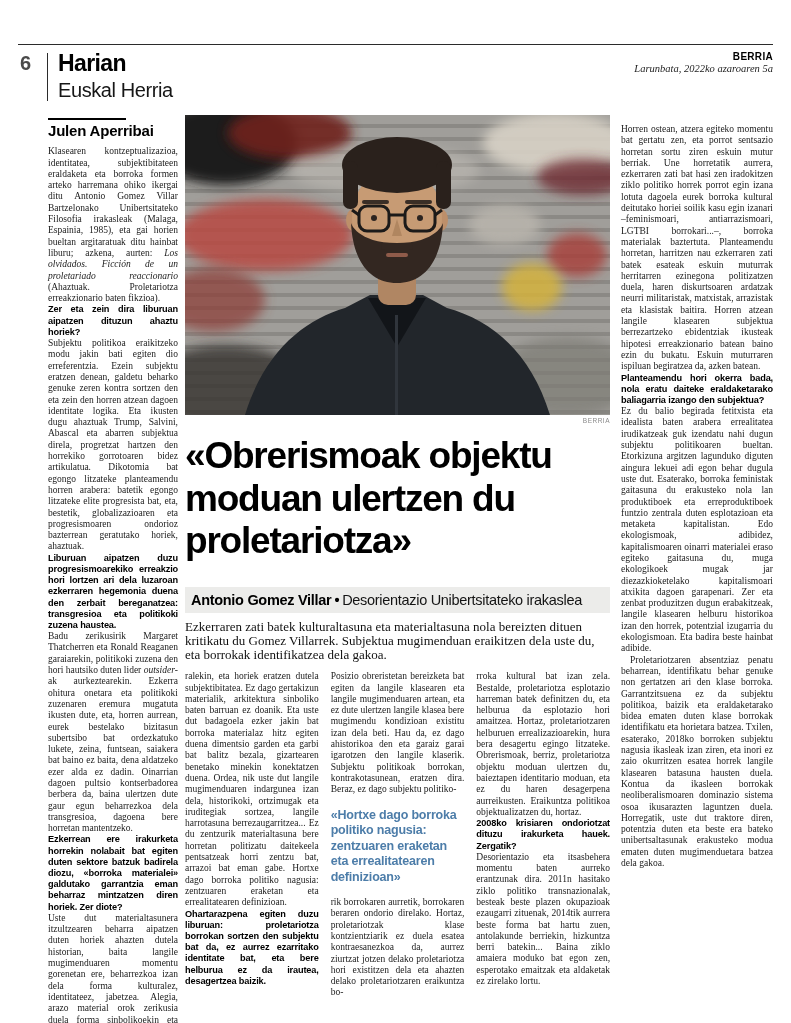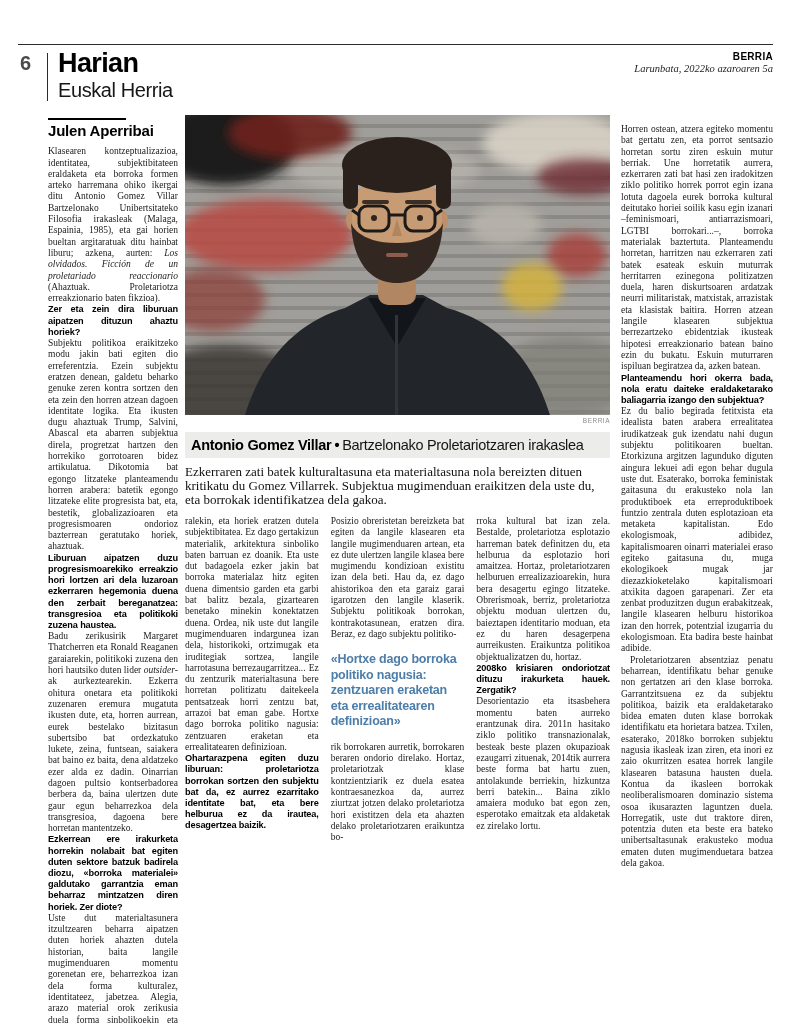--- a/index.html
+++ b/index.html
@@ -3,21 +3,21 @@
 <meta charset="utf-8">
 <style>
   html,body{margin:0;padding:0;background:#f4f4f2;}
   .page{position:relative;width:791px;height:1023px;background:#ffffff;overflow:hidden;
         font-family:"Liberation Serif",serif;color:#1a1a1a;}
   .top-rule{position:absolute;left:18px;right:18px;top:44px;border-top:1.5px solid #2b2b2b;}
   .pageno{position:absolute;left:20px;top:52px;font-family:"Liberation Sans",sans-serif;
           font-weight:700;font-size:20px;color:#4a4a4a;}
   .header-divider{position:absolute;left:47px;top:53px;height:48px;border-left:1.2px solid #2b2b2b;}
   .section{position:absolute;left:58px;top:49px;font-family:"Liberation Sans",sans-serif;}
-  .section-title{font-size:27px;font-weight:800;letter-spacing:-0.6px;color:#000;line-height:29px;}
+  .section-title{font-size:23px;font-weight:800;letter-spacing:-0.6px;color:#000;line-height:29px;}
   .section-sub{font-size:20px;font-weight:400;color:#161616;line-height:24px;letter-spacing:-0.4px;}
   .masthead{position:absolute;right:18px;top:51px;text-align:right;}
   .masthead-brand{font-family:"Liberation Sans",sans-serif;font-weight:800;font-size:10px;
                   letter-spacing:0.3px;color:#000;}
   .masthead-date{font-style:italic;font-size:10.5px;color:#222;line-height:13px;}
 
   .col{position:absolute;text-align:justify;font-size:9.5px;line-height:11.3px;}
   .col1{left:48px;top:118px;width:130px;}
   .col5{left:621px;top:124px;width:152px;}
   .main{position:absolute;left:185px;top:115px;width:425px;}
@@ -130,23 +130,24 @@
             <rect x="220" y="91" width="30" height="25" rx="8"></rect>
             <line x1="204" y1="100" x2="220" y2="100"></line>
             <line x1="174" y1="100" x2="167" y2="95"></line>
             <line x1="250" y1="100" x2="257" y2="95"></line>
           </g>
         </g>
       </svg>
     </div>
     <div class="photo-credit">BERRIA</div>
 
+    <h1 class="headline">«Obrerismoak objektu moduan ulertzen du proletariotza»</h1>
 
     <div class="subhead">
-      <span class="subhead-name">Antonio Gomez Villar</span><span class="subhead-bullet">•</span><span class="subhead-role">Bartzelonako Proletariotzaren irakaslea</span>
+      <span class="subhead-name">Antonio Gomez Villar</span><span class="subhead-bullet">•</span><span class="subhead-role">Desorientazio Unibertsitateko irakaslea</span>
     </div>
 
     <div class="lead">Ezkerraren zati batek kulturaltasuna eta materialtasuna nola bereizten dituen kritikatu du Gomez Villarrek. Subjektua mugimenduan eraikitzen dela uste du, eta borrokak identifikatzea dela gakoa.</div>
 
     <div class="cols3">
       <div class="colx">
           <p class="blk body">ralekin, eta horiek eratzen dutela subjektibitatea. Ez dago gertakizun materialik, arkitektura sinboliko baten barruan ez doanik. Eta uste dut badagoela ezker jakin bat borroka materialaz hitz egiten duena dimentsio garden eta garbi bat balitz bezala, gizartearen benetako minekin konektatzen duena. Ordea, nik uste dut langile mugimenduaren indargunea izan dela, historikoki, ortzimugak eta iruditegiak sortzea, langile harrotasuna berrezaugarritzea... Ez du zentzurik materialtasuna bere horretan politizatu daitekeela pentsatzeak horri zentzu bat, arrazoi bat eman gabe. Hortxe dago borroka politiko nagusia: zentzuaren eraketan eta errealitatearen definizioan.</p>
           <p class="blk question">Ohartarazpena egiten duzu liburuan: proletariotza borrokan sortzen den subjektu bat da, ez aurrez ezarritako identitate bat, eta bere helburua ez da irautea, desagertzea baizik.</p>
         </div>
       <div class="colx">

